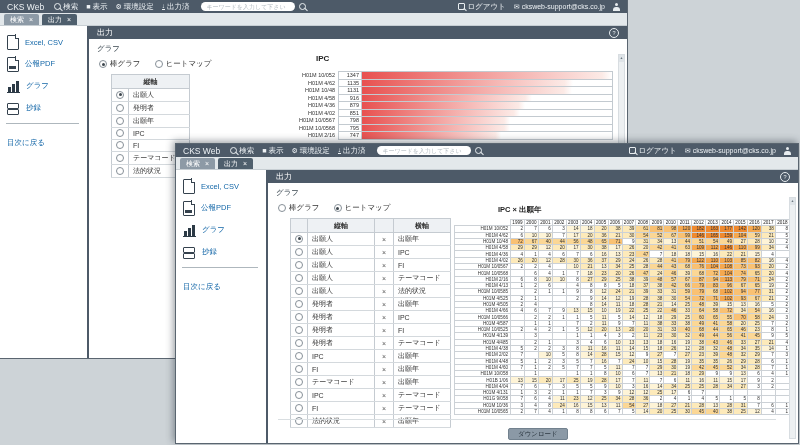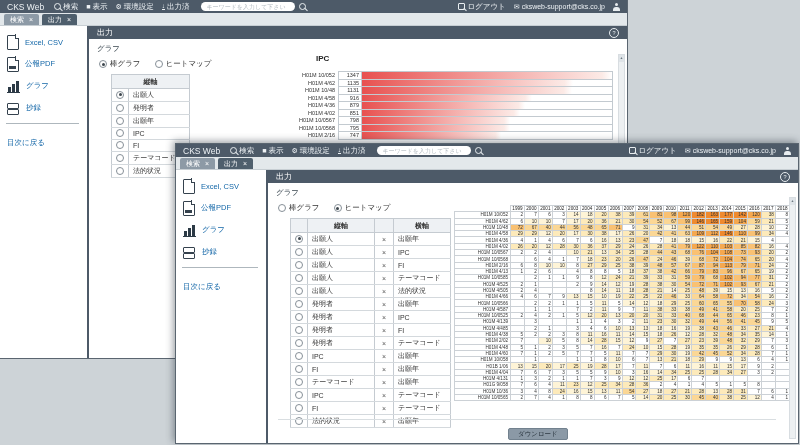--- a/index.html
+++ b/index.html
@@ -486,20 +486,21 @@
    </tr>
                 <tr>
      <td class="rcell"><span class="radio "></span></td>
      <td class="vcol">法的状況</td>
      <td class="xcol">×</td>
      <td class="hcol">出願年</td>
    </tr>
               </tbody>
           </table>
           <div class="heat-abs">
+            <div class="heat-title">IPC × 出願年</div>
             <table class="heat-table" id="heat-table">
                 <colgroup>
                   <col class="lcol">
                   <col>
                   <col>
                   <col>
                   <col>
                   <col>
                   <col>
                   <col>

